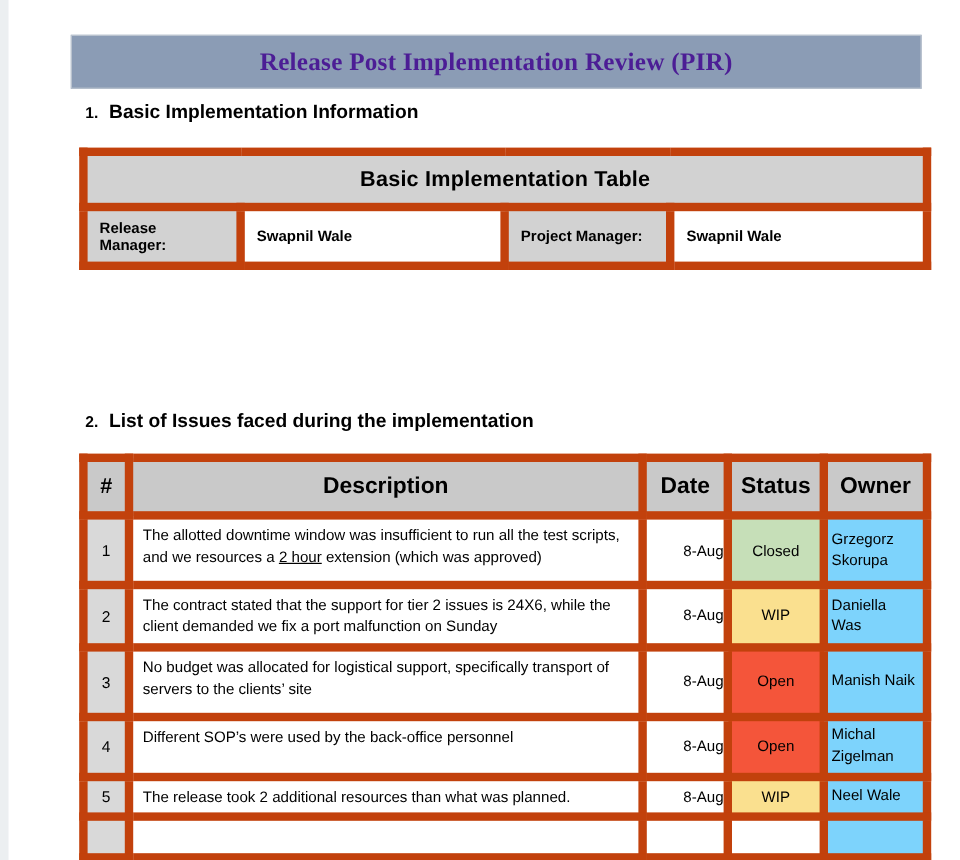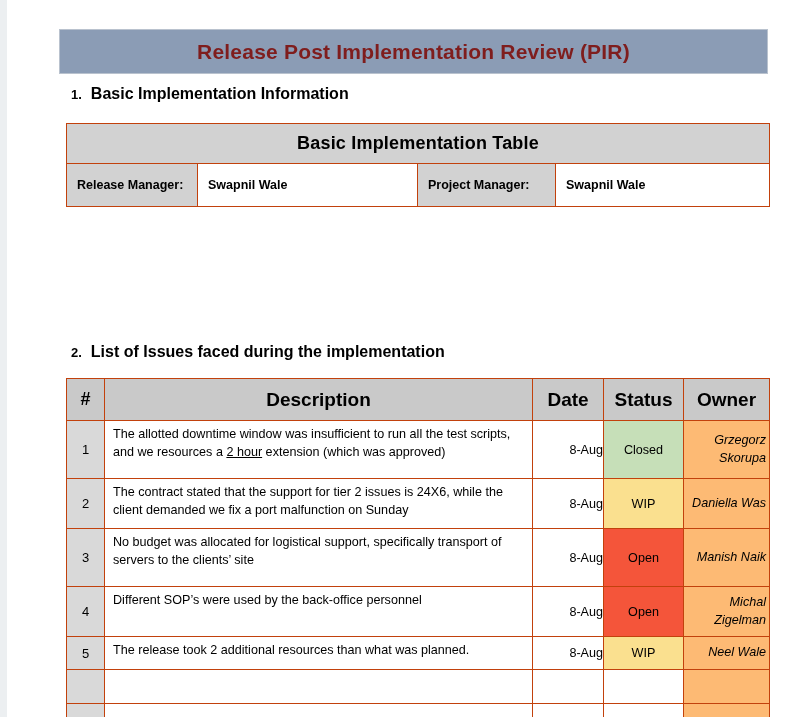--- a/index.html
+++ b/index.html
@@ -38,24 +38,24 @@
     width: 709px;
     height: 45px;
     background: #8b9cb5;
     border: 1px solid #b9c2ce;
     box-sizing: border-box;
     display: flex;
     align-items: center;
     justify-content: center;
   }
   .banner-title {
-    font-family: Liberation Sans, sans-serif;
+    font-family: Liberation Serif, serif;
     font-weight: bold;
     font-size: 21px;
-    color: #7f1d1d;
+    color: #4c1d95;
     letter-spacing: 0.2px;
     white-space: nowrap;
     text-align: center;
   }
 
   
   .section-heading {
     position: absolute;
     display: flex;
     align-items: baseline;
@@ -76,21 +76,21 @@
   #sec2 { left: 64px; top: 343px; }
 
   
   table {
     position: absolute;
     border-collapse: collapse;
     table-layout: fixed;
     background: #ffffff;
   }
   td, th {
-    border: 1px solid #c2410c;
+    border: 7px solid #c2410c;
     padding: 0;
     vertical-align: middle;
     font-weight: normal;
   }
 
   
   #basic-table {
     left: 59px;
     top: 123px;
     width: 703px;
@@ -147,26 +147,25 @@
   #issues-table td.c-date {
     background: #ffffff;
     text-align: right;
     font-size: 12.6px;
   }
   #issues-table td.c-status {
     text-align: center;
     font-size: 12.6px;
   }
   #issues-table td.c-owner {
-    background: #fdba74;
-    text-align: right;
+    background: #7dd3fc;
+    text-align: left;
     font-size: 12.6px;
     line-height: 1.4;
     padding: 0 3px;
-    font-style: italic;
   }
   .underlined { text-decoration: underline; }
   .row-h-tall { height: 58px; }
   .row-h-mid  { height: 50px; }
   .row-h-short{ height: 33px; }
   .row-h-empty{ height: 34px; }
 </style>
 </head>
 <body>
 

